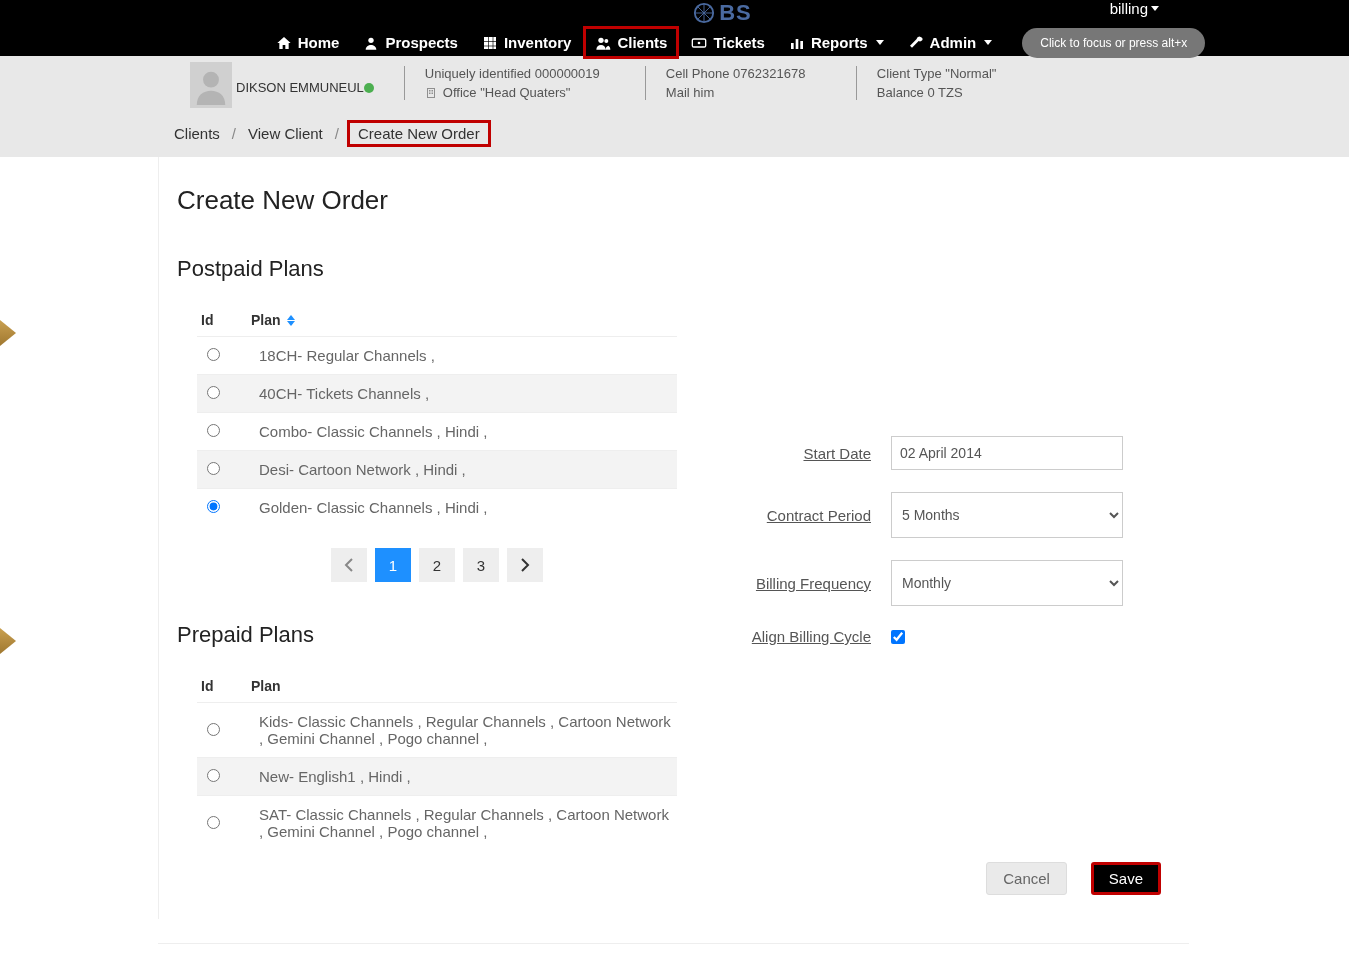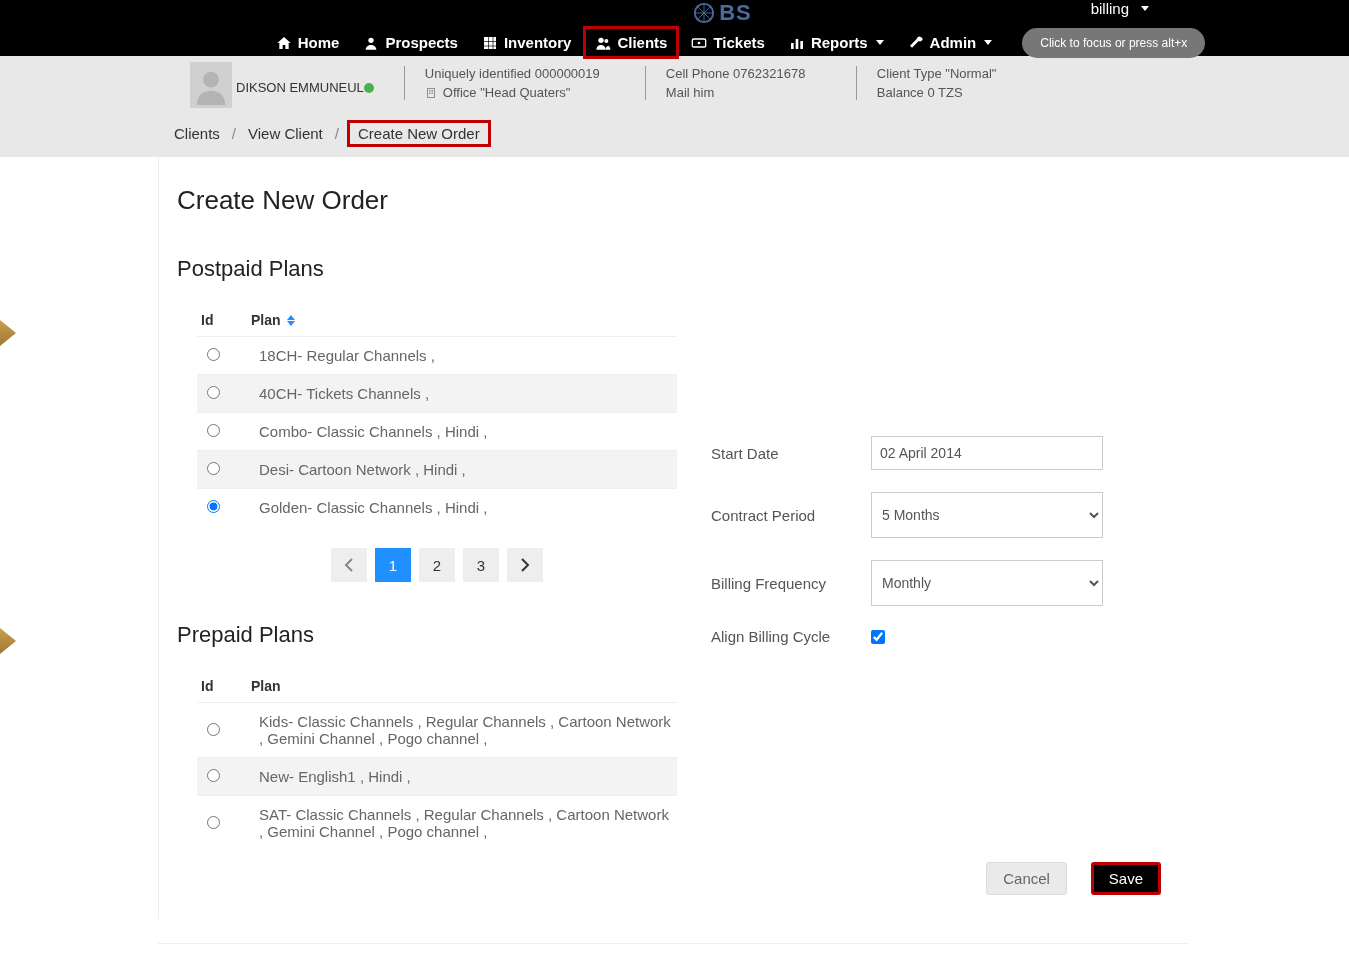--- a/index.html
+++ b/index.html
@@ -72,24 +72,24 @@
   .search-pill {
     background: #777;
     border-radius: 16px;
     padding: 8px 18px;
     color: #fff;
     font-size: 12px;
     margin-left: 18px;
   }
   .nav-right {
     position: absolute;
-    right: 200px;
-    display: flex;
-    align-items: center;
-    gap: 10px;
+    right: 190px;
+    display: flex;
+    align-items: center;
+    gap: 1px;
     color: #fff;
     font-size: 15px;
     cursor: pointer;
   }
   
   .client-header {
     background: #e8e8e8;
     padding: 0;
   }
   .client-info-row {
@@ -183,21 +183,21 @@
     margin-bottom: 40px;
   }
   .section-title {
     font-size: 22px;
     font-weight: 400;
     color: #222;
     margin-bottom: 22px;
   }
   .content-row {
     display: flex;
-    gap: 14px;
+    gap: 34px;
   }
   .left-col {
     width: 520px;
   }
   .right-col {
     flex: 1;
     padding-top: 180px;
   }
   
   .plan-table {
@@ -265,24 +265,25 @@
   }
   .page-btn svg { width: 10px; height: 14px; }
   
   .form-row {
     display: flex;
     align-items: center;
     margin-bottom: 22px;
   }
   .form-label {
     width: 160px;
-    text-align: left;
+    text-align: right;
     padding-right: 20px;
     font-size: 15px;
     color: #555;
+    text-decoration: underline;
   }
   .form-input {
     width: 232px;
     height: 34px;
     border: 1px solid #ccc;
     padding: 14px 8px;
     font-size: 14px;
     color: #555;
     background: #fff;
   }

